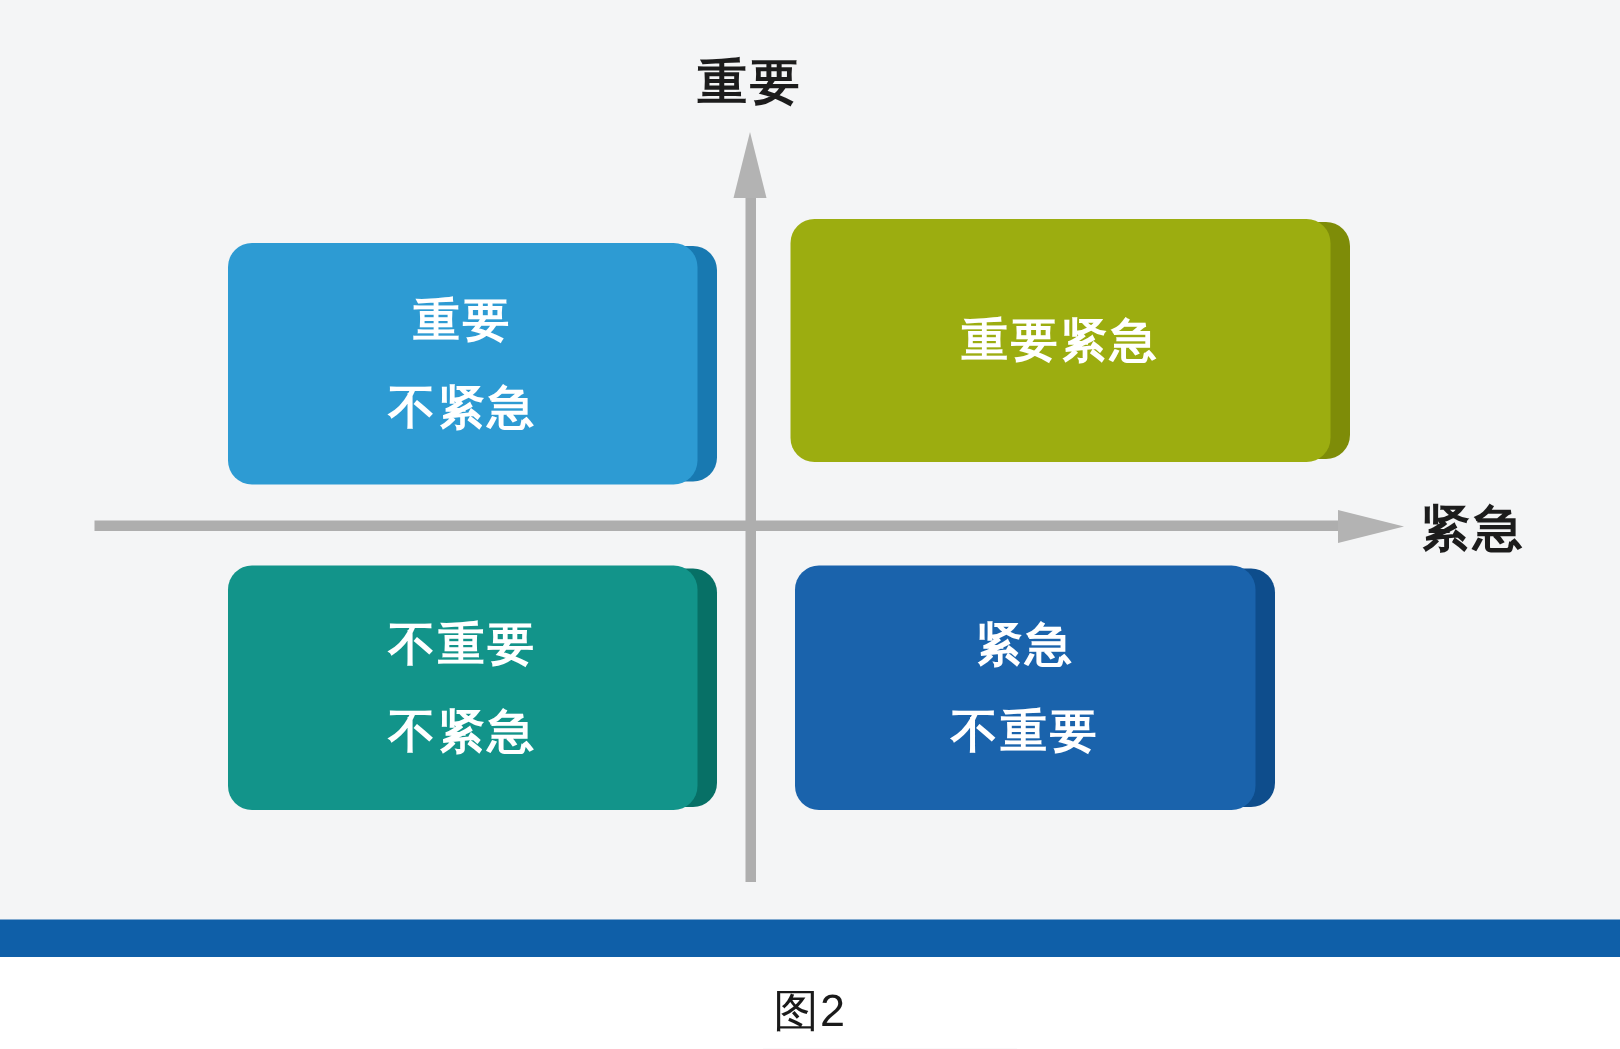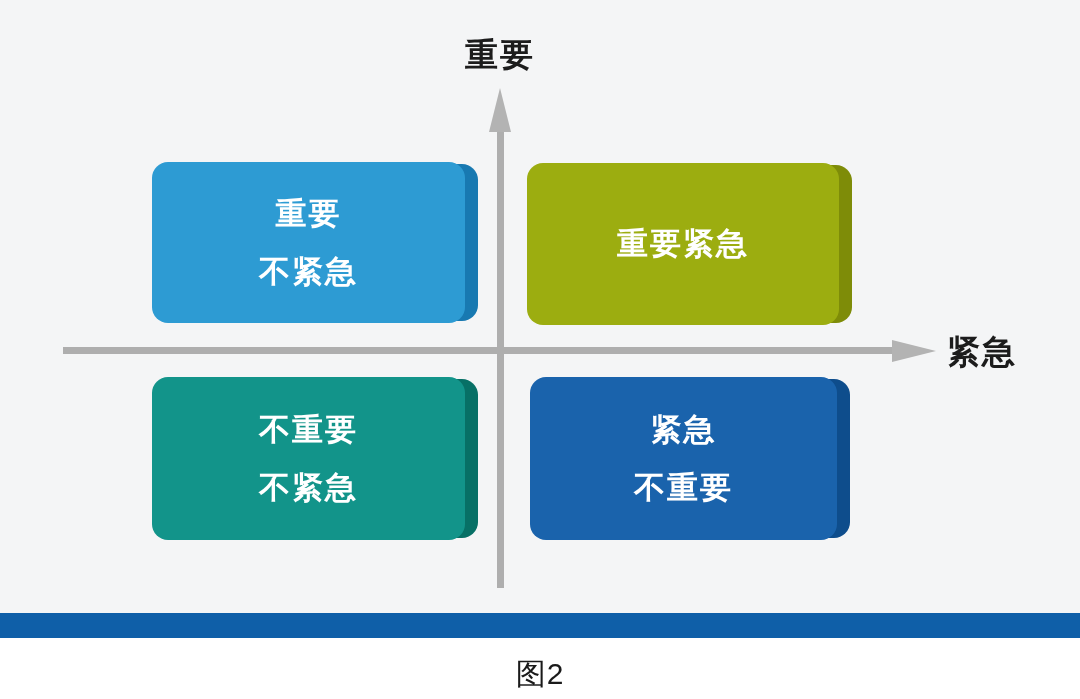--- a/index.html
+++ b/index.html
@@ -48,21 +48,21 @@
   .card .face{
     position:absolute;inset:0;background:var(--face);border-radius:16px;
     display:flex;flex-direction:column;align-items:center;justify-content:center;
     z-index:1;
   }
   .card .line{
     color:#ffffff;font-weight:700;font-size:31px;line-height:1.85;
     text-align:center;letter-spacing:2px;white-space:nowrap;
   }
   .card-tl{left:152px;top:162px;width:313px;height:161px;}
-  .card-tr{left:527px;top:163px;width:312px;height:162px;}
+  .card-tr{left:527px;top:146px;width:360px;height:162px;}
   .card-bl{left:152px;top:377px;width:313px;height:163px;}
   .card-br{left:530px;top:377px;width:307px;height:163px;}
   
   .divider{
     position:absolute;left:0;top:613px;width:1080px;height:25px;
     background:#0f5fa8;
   }
   .caption{
     position:absolute;left:0;top:654px;width:1080px;
     display:flex;justify-content:center;gap:34px;

